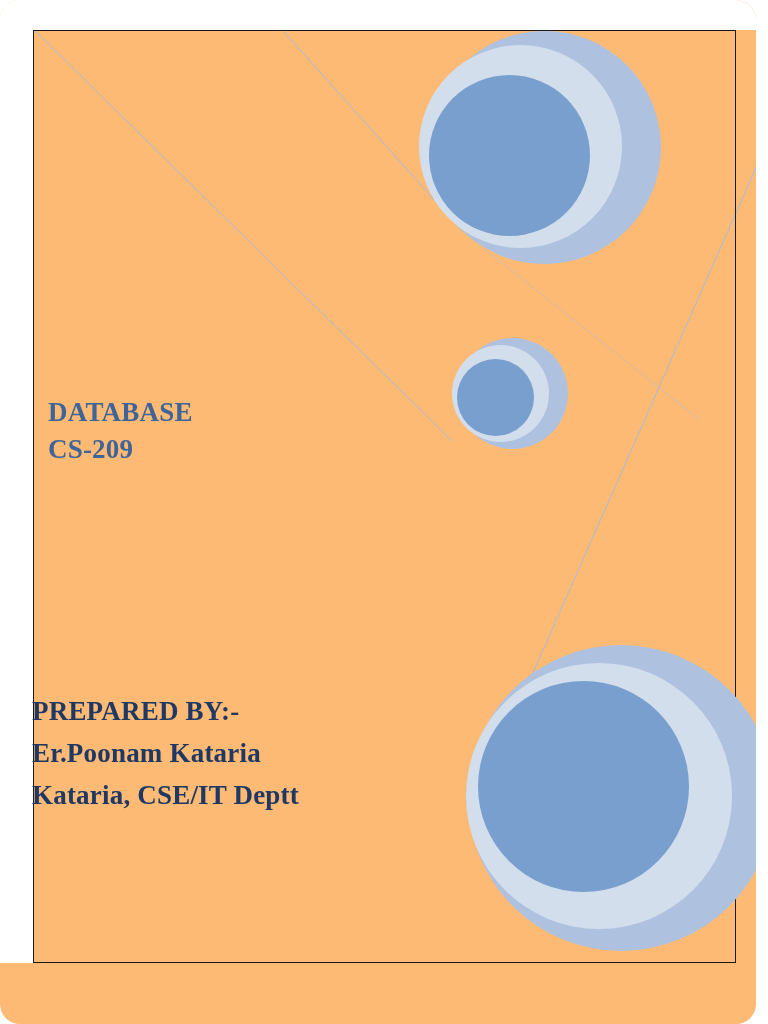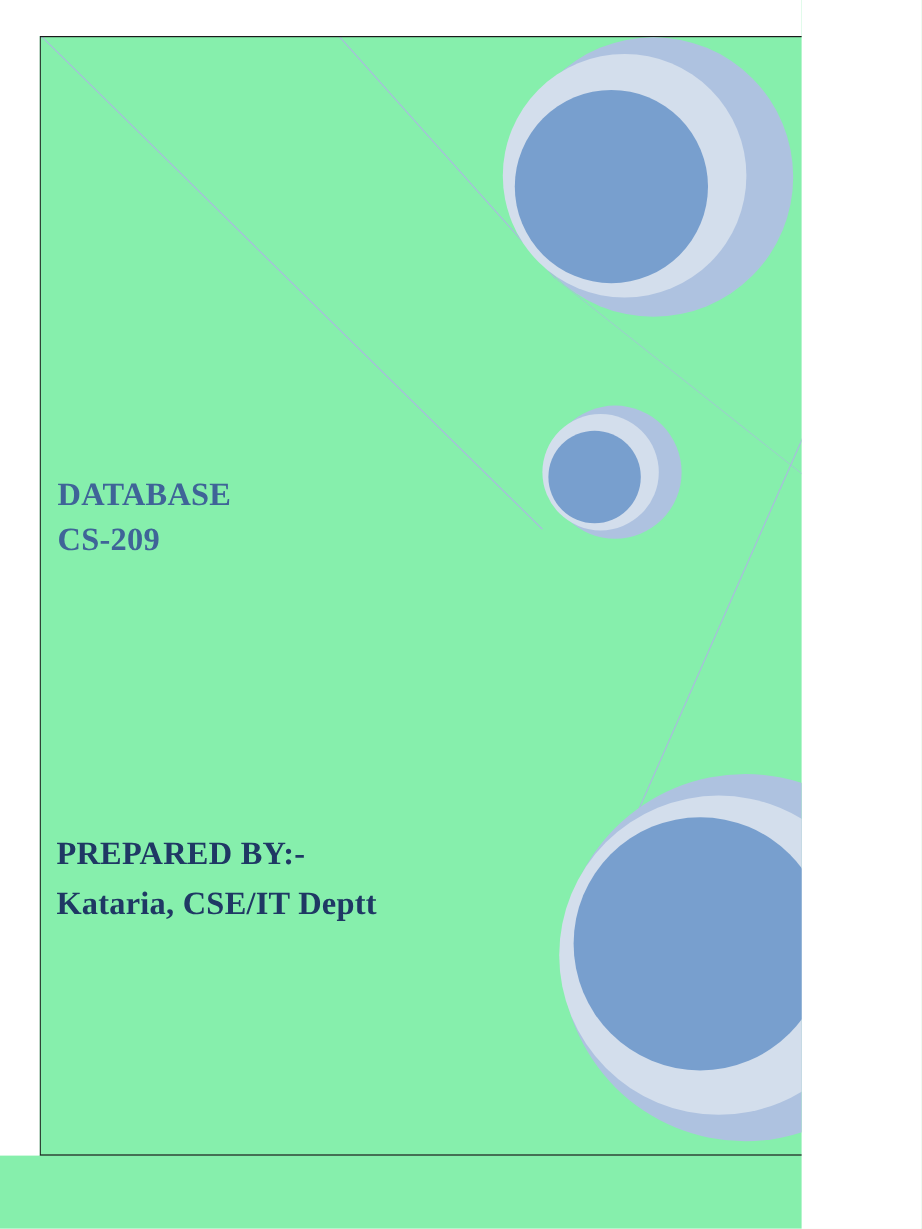--- a/index.html
+++ b/index.html
@@ -6,24 +6,25 @@
   html, body {
     margin: 0;
     padding: 0;
     background: #ffffff;
   }
   body {
     font-family: "Liberation Serif", serif;
   }
   #page {
     position: relative;
-    width: 668px;
+    width: 756px;
     height: 1024px;
-    background: #86efac;
+    background: #fdba74;
     overflow: hidden;
+    border-radius: 20px;
   }
 
   
   .hairlines {
     position: absolute;
     left: 0; top: 0;
     width: 768px; height: 1024px;
     z-index: 1;
     pointer-events: none;
   }
@@ -94,21 +95,21 @@
     color: #3f6498;
     font-weight: bold;
     font-size: 27px;
     line-height: 37px;
     letter-spacing: 0.2px;
   }
   #title-block .line { white-space: nowrap; }
 
   #author-block {
     position: absolute;
-    left: 47px;
+    left: 32px;
     top: 690px;
     z-index: 5;
     color: #1f3864;
     font-weight: bold;
     font-size: 27px;
     line-height: 42px;
     letter-spacing: 0.2px;
   }
   #author-block .line { white-space: nowrap; }
 </style>
@@ -150,16 +151,17 @@
     <span class="ring-inner"></span>
   </div>
 
   <div id="title-block">
     <div class="line">DATABASE</div>
     <div class="line">CS-209</div>
   </div>
 
   <div id="author-block">
     <div class="line">PREPARED BY:-</div>
+    <div class="line">Er.Poonam Kataria</div>
     <div class="line">Kataria, CSE/IT Deptt</div>
   </div>
 
 </div>
 
 </body></html>

